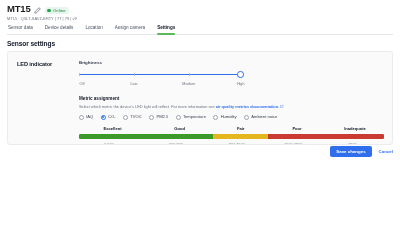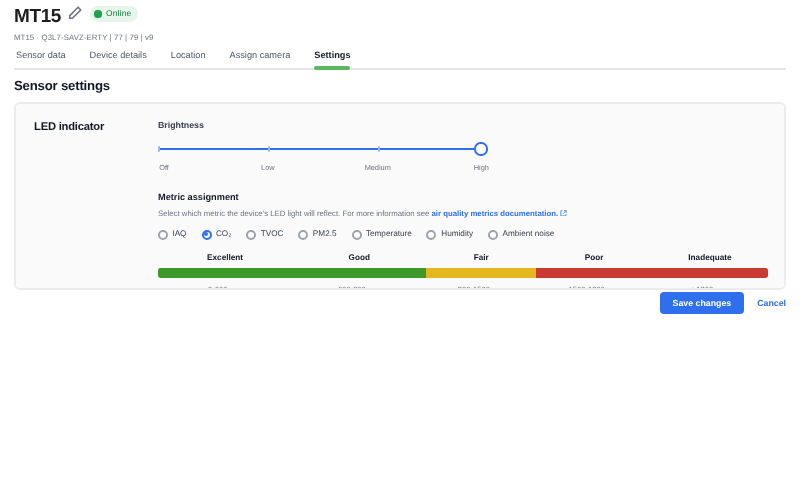--- a/index.html
+++ b/index.html
@@ -6,21 +6,21 @@
   html, body {
     width: 400px; height: 161px;
     font-family: "Liberation Sans", sans-serif;
     background: #ffffff;
     overflow: hidden;
   }
   .page { position: relative; width: 400px; height: 161px; background: #fff; }
 
   
   .header { padding: 3px 7px 0 7px; }
-  .title-row { display: flex; align-items: flex-start; gap: 4px; height: 11px; }
+  .title-row { display: flex; align-items: flex-end; gap: 4px; height: 11px; }
   .device-title {
     font-size: 9.5px; font-weight: bold; color: #1d1d1f; letter-spacing: -0.2px;
     line-height: 11px;
   }
   .edit-icon { width: 7px; height: 7px; color: #6b7280; display: block; }
   .edit-icon svg { width: 7px; height: 7px; display: block; }
   .status-badge {
     display: inline-flex; align-items: center; gap: 2px;
     background: #e7f6ec; border-radius: 6px;
     padding: 0px 3px 0 2px; height: 7.5px;

